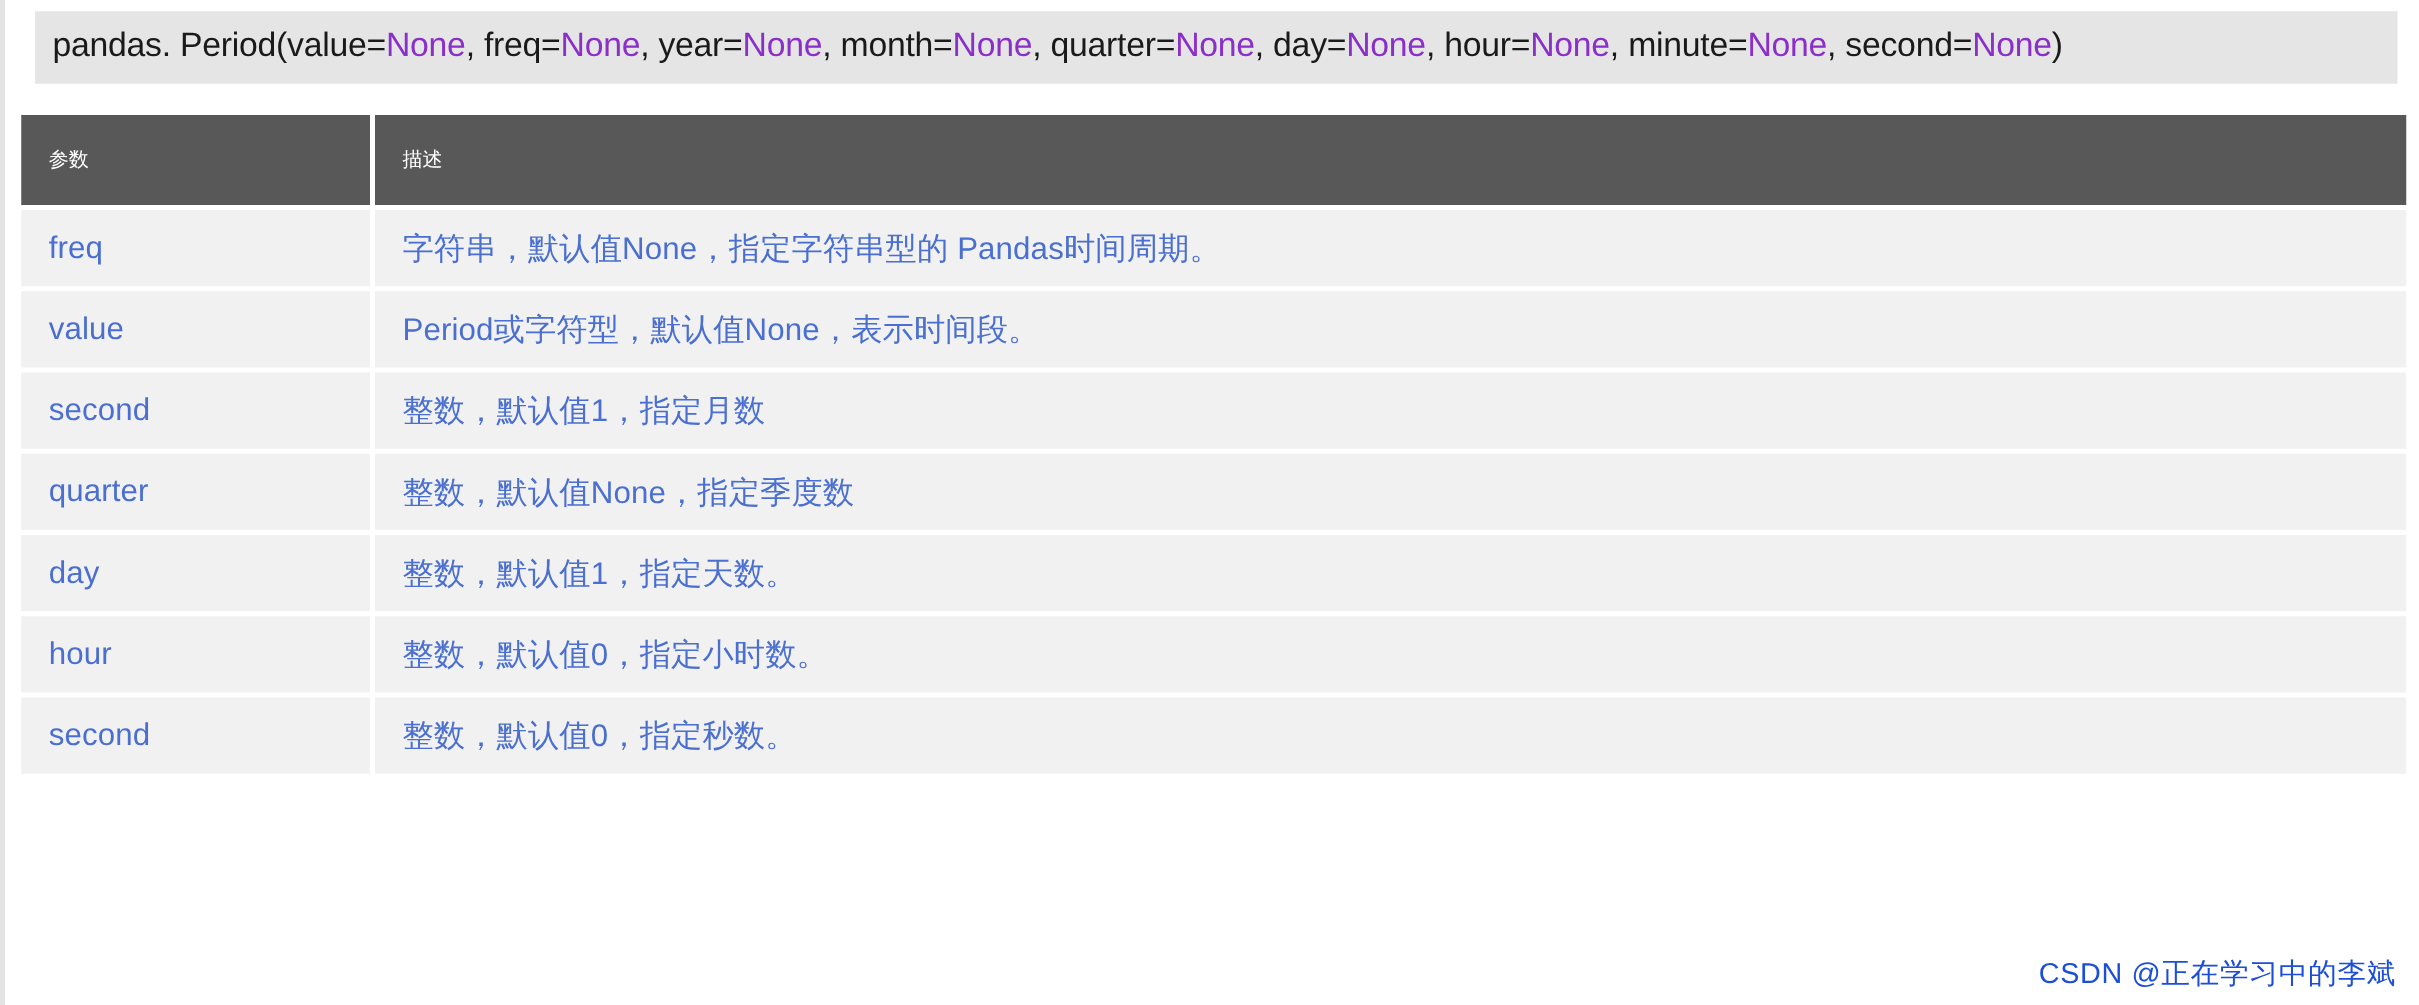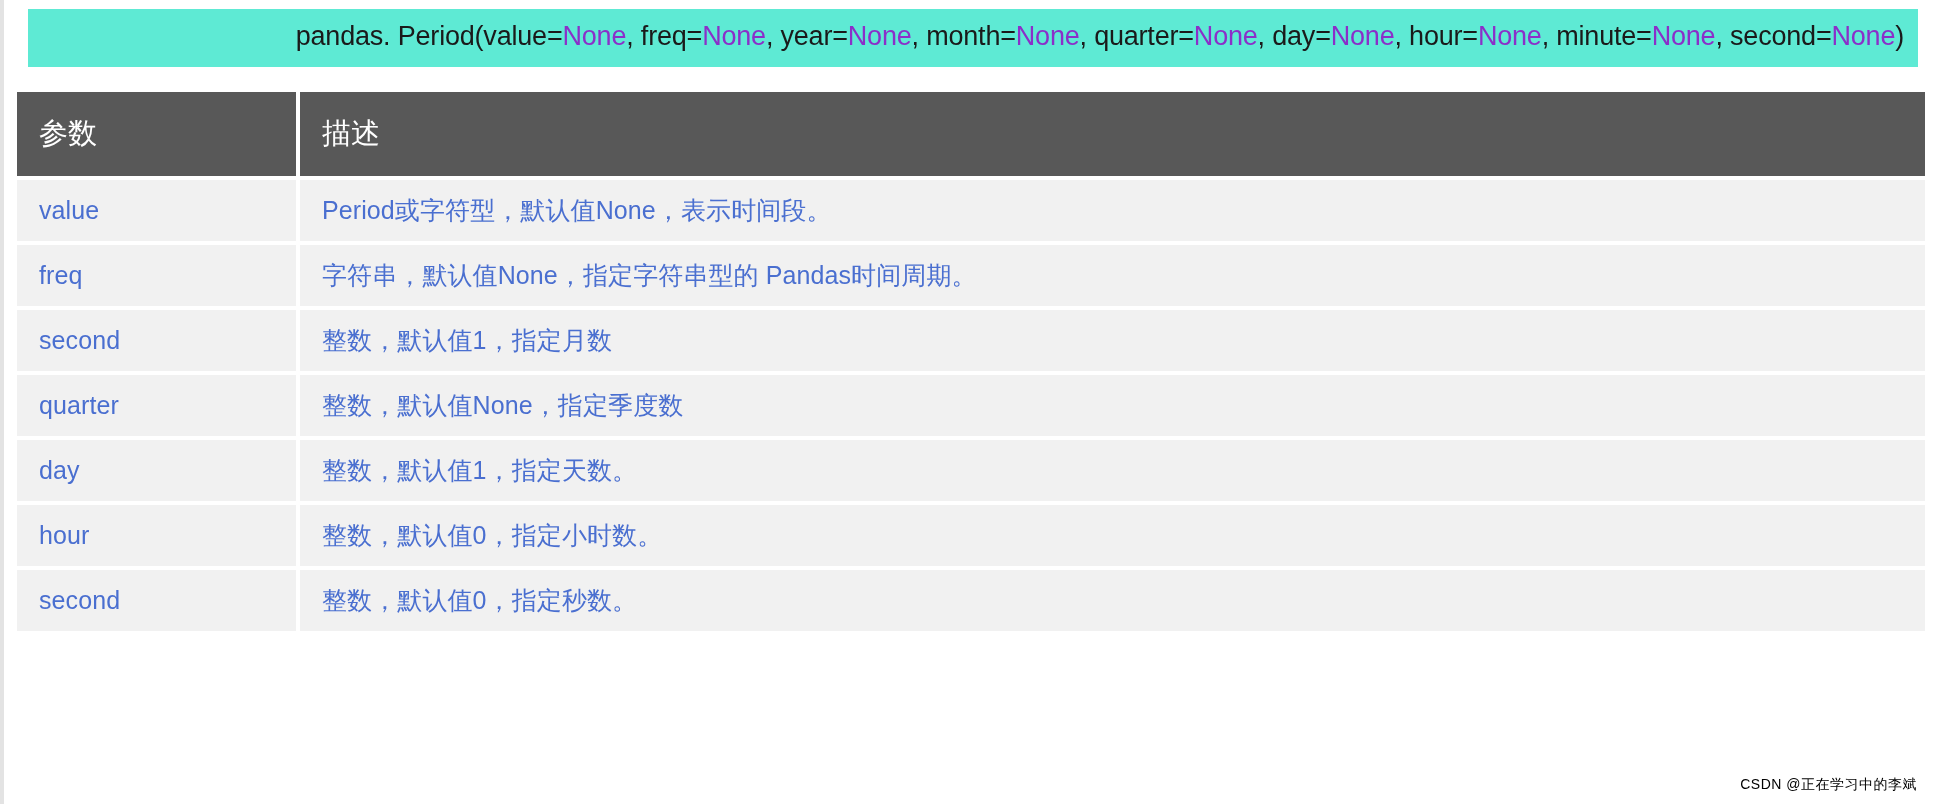--- a/index.html
+++ b/index.html
@@ -26,50 +26,49 @@
     border-left: 4px solid #e3e3e3;
     background: #ffffff;
   }
 
   
   .signature-box {
     position: absolute;
     left: 24px;
     top: 9px;
     width: 1890px;
-    background: #5eead4;
+    background: #e5e5e5;
     box-sizing: border-box;
     padding: 9px 14px 12px 14px;
     font-size: 27px;
     line-height: 1.36;
     color: #1a1a1a;
     letter-spacing: -0.2px;
     white-space: normal;
-    text-align: right;
   }
   .signature-box .kw { color: #1a1a1a; }
   .signature-box .none-val { color: #8a2be2; color: #8b2fc9; }
 
   
   .param-table {
     position: absolute;
     left: 13px;
     top: 88px;
     width: 1908px;
     border-collapse: separate;
     border-spacing: 0 4px;
     table-layout: fixed;
   }
   .param-table col.c1 { width: 283px; }
   .param-table col.c2 { width: 1625px; }
 
   .param-table thead th {
     background: #585858;
     color: #ffffff;
-    font-size: 29px;
+    font-size: 16px;
     font-weight: normal;
     text-align: left;
     padding: 22px 0 22px 22px;
     height: 72px;
     box-sizing: border-box;
     vertical-align: middle;
   }
   .param-table thead th.col-param {
     border-right: 4px solid #ffffff;
   }
@@ -86,22 +85,22 @@
   }
   .param-table tbody td.col-param {
     border-right: 4px solid #ffffff;
   }
 
   
   .watermark {
     position: absolute;
     right: 18px;
     bottom: 10px;
-    font-size: 14px;
-    color: #000000;
+    font-size: 23px;
+    color: #1d4ed8;
     letter-spacing: 0.5px;
     white-space: nowrap;
     user-select: none;
   }
 </style>
 </head>
 <body>
 
 <div class="doc-wrap">
 
@@ -115,26 +114,26 @@
       <col class="c2">
     </colgroup>
     <thead>
       <tr>
         <th class="col-param">参数</th>
         <th class="col-desc">描述</th>
       </tr>
     </thead>
     <tbody id="table-body">
         <tr>
+          <td class="col-param">freq</td>
+          <td class="col-desc">字符串，默认值None，指定字符串型的 Pandas时间周期。</td>
+        </tr>
+        <tr>
           <td class="col-param">value</td>
           <td class="col-desc">Period或字符型，默认值None，表示时间段。</td>
-        </tr>
-        <tr>
-          <td class="col-param">freq</td>
-          <td class="col-desc">字符串，默认值None，指定字符串型的 Pandas时间周期。</td>
         </tr>
         <tr>
           <td class="col-param">second</td>
           <td class="col-desc">整数，默认值1，指定月数</td>
         </tr>
         <tr>
           <td class="col-param">quarter</td>
           <td class="col-desc">整数，默认值None，指定季度数</td>
         </tr>
         <tr>

